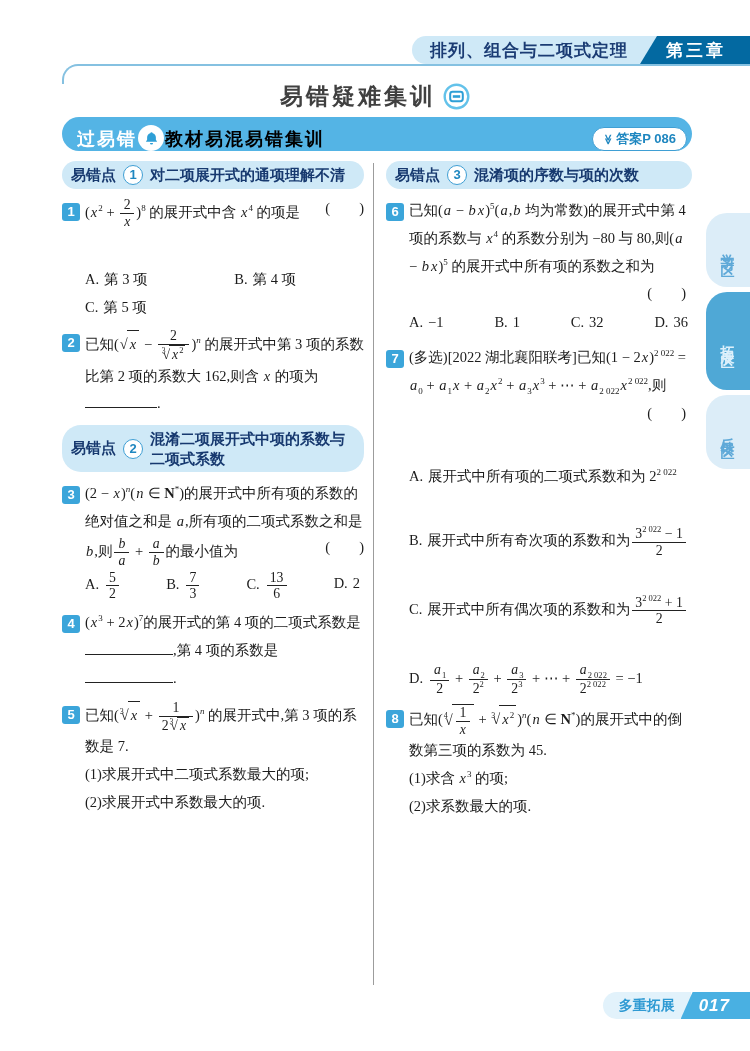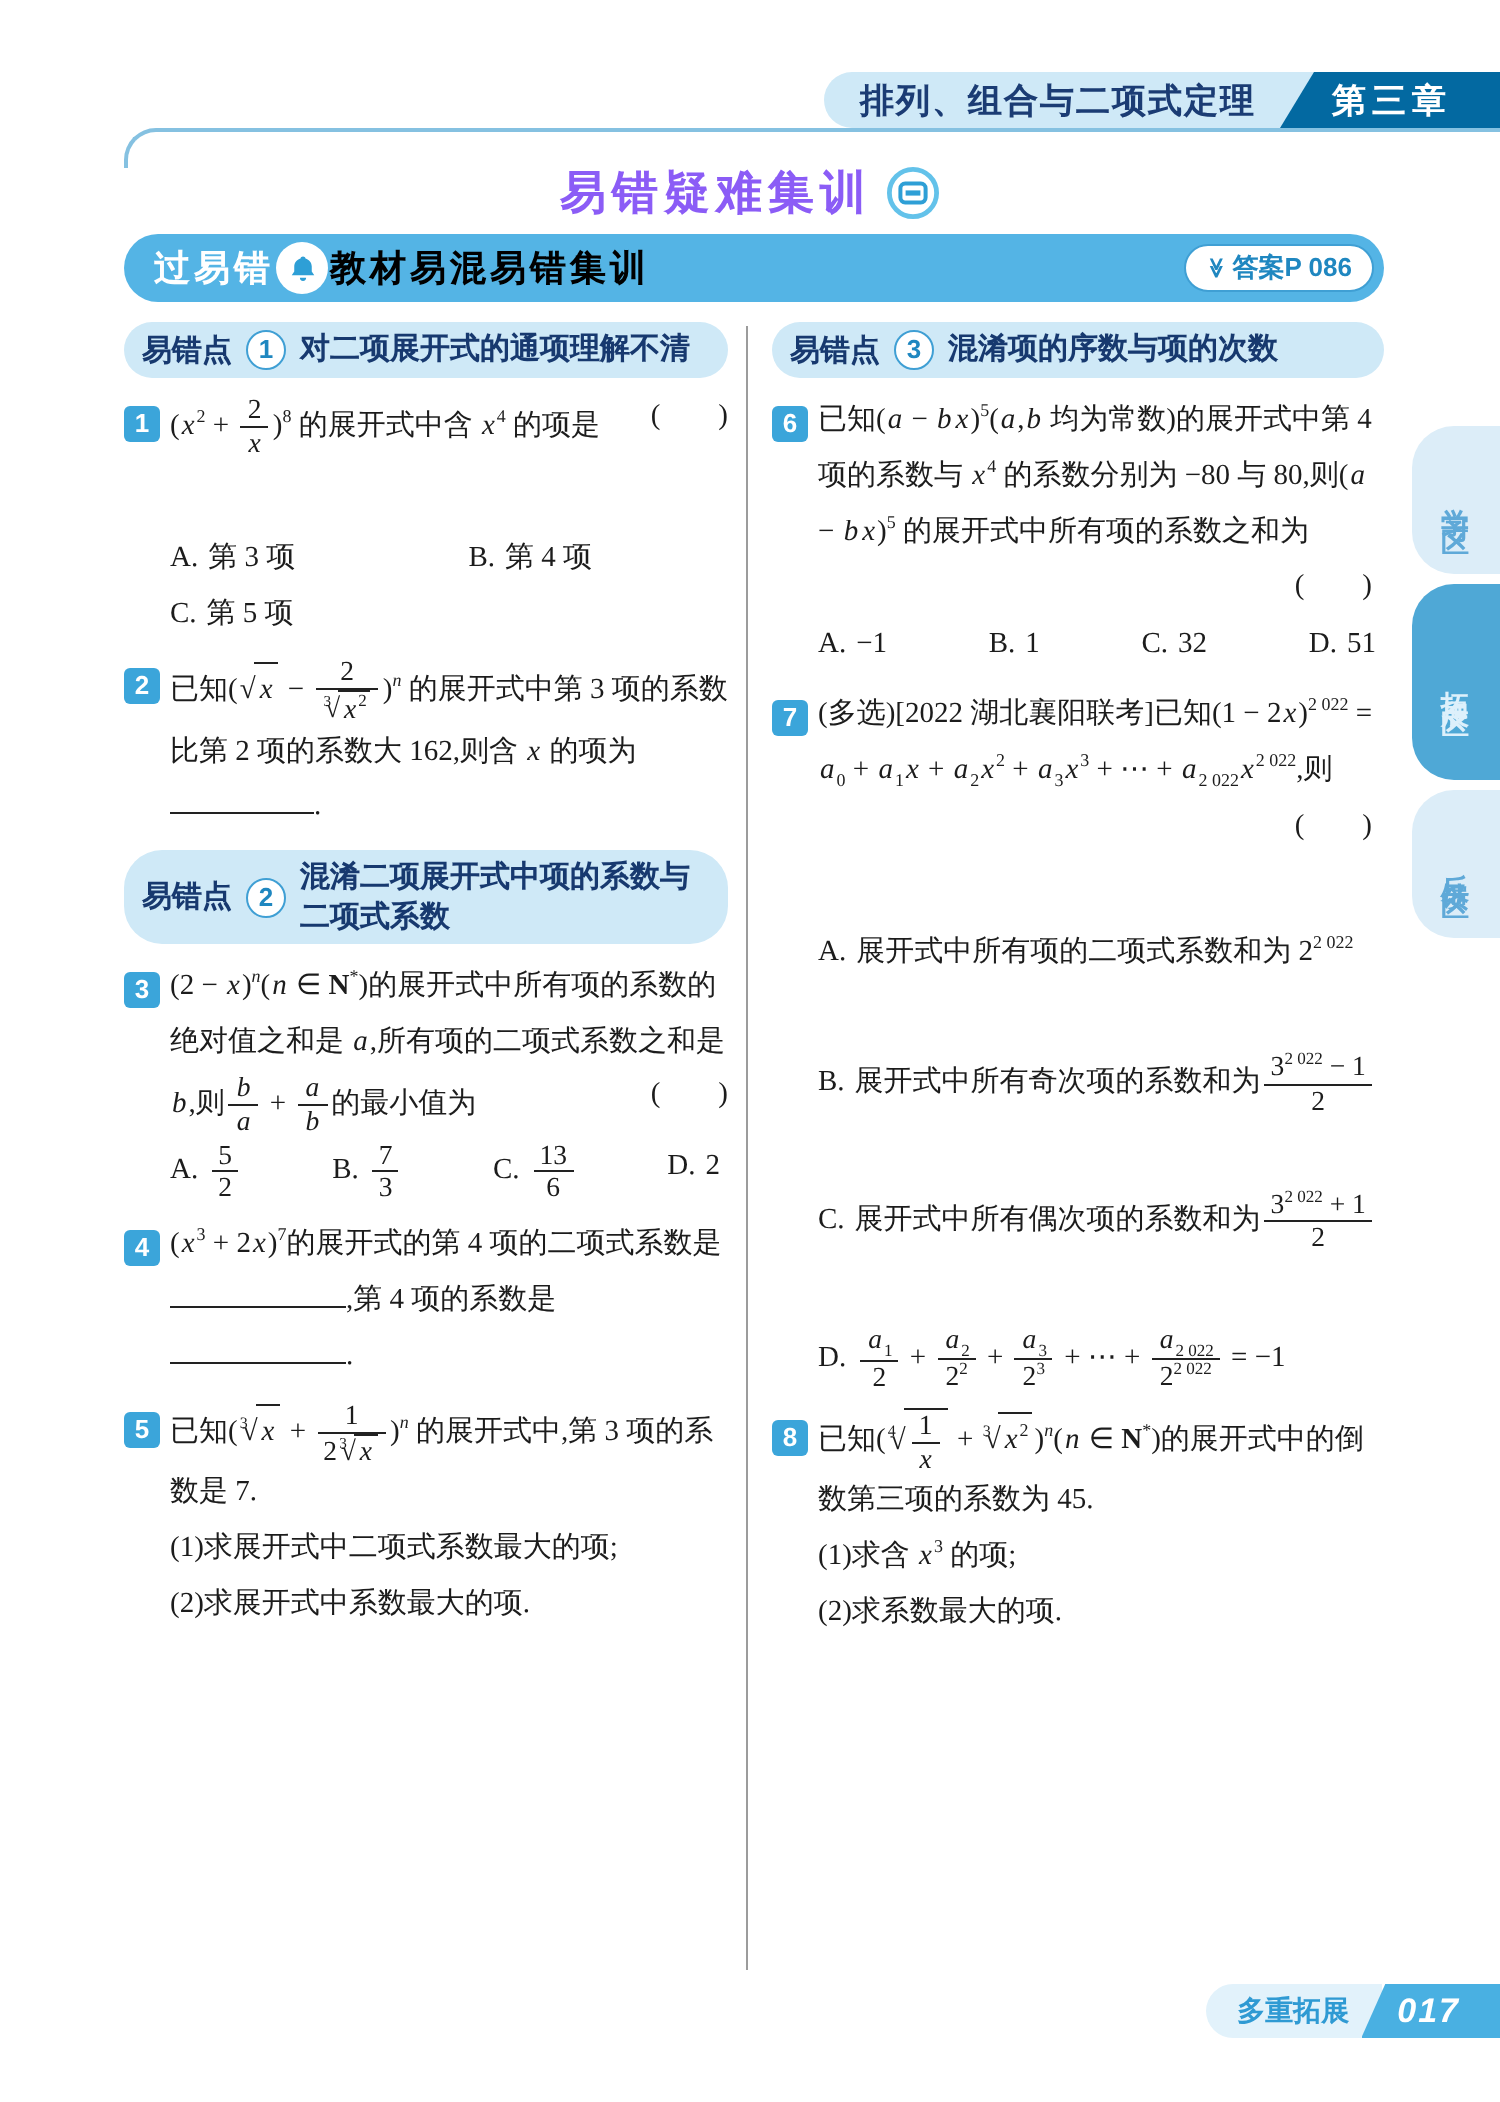--- a/index.html
+++ b/index.html
@@ -13,26 +13,26 @@
   .chapter-badge{background:#0369a1;color:#ffffff;font:bold 17px "Liberation Sans",sans-serif;
                  display:flex;align-items:center;padding:0 24px 0 26px;margin-left:-18px;
                  clip-path:polygon(17px 0,100% 0,100% 100%,0 100%);letter-spacing:3px;}
 
   
   .frame-line{position:absolute;top:64px;left:62px;right:0;height:18px;
               border-top:2.5px solid #85c1e1;border-left:2.5px solid #85c1e1;border-top-left-radius:16px;}
 
   
   .page-title-row{position:absolute;top:81px;left:0;width:100%;text-align:center;}
-  .page-title{font:bold 23px "Liberation Sans",sans-serif;color:#8b5cf6;letter-spacing:3px;vertical-align:middle;}
+  .page-title{font:bold 23px "Liberation Sans",sans-serif;color:#404040;letter-spacing:3px;vertical-align:middle;}
   .title-icon{vertical-align:middle;margin-left:7px;}
 
   
   .banner{position:absolute;top:117px;left:62px;width:630px;height:34px;background:#54b4e5;
-          border-radius:17px;display:flex;align-items:center;gap:1px;padding:0 5px 0 15px;box-sizing:border-box;}
+          border-radius:17px;display:flex;align-items:flex-end;gap:1px;padding:0 5px 0 15px;box-sizing:border-box;}
   .banner-tag{font:bold 18px "Liberation Sans",sans-serif;color:#fff;letter-spacing:2px;}
   .bell-wrap{width:26px;height:26px;border-radius:50%;background:#fff;display:inline-flex;
              align-items:center;justify-content:center;flex:none;}
   .banner-title{font:bold 18px "Liberation Sans",sans-serif;color:#000000;letter-spacing:2px;}
   .answer-pill{margin-left:auto;background:#fff;border:1.5px solid #3f9fd4;color:#1f87c0;border-radius:14px;
                padding:2px 10px;font:bold 13px "Liberation Sans",sans-serif;display:flex;align-items:center;gap:3px;}
   .chev{display:inline-block;transform:rotate(90deg);font-size:10px;}
 
   
   .col{position:absolute;top:161px;font-size:14.5px;line-height:1.92;color:#1c1c1c;}
@@ -204,21 +204,21 @@
     <div class="problem">
       <span class="pnum">6</span>
       <div class="ptext">
         <span>已知(<span class="var">a</span> − <span class="var">b</span><span class="var">x</span>)<sup>5</sup>(<span class="var">a</span>,<span class="var">b</span> 均为常数)的展开式中第 4 项的系数与 <span class="var">x</span><sup>4</sup> 的系数分别为 −80 与 80,则(<span class="var">a</span> − <span class="var">b</span><span class="var">x</span>)<sup>5</sup> 的展开式中所有项的系数之和为</span>
       </div>
       <div class="bracket-line">(　　)</div>
       <div class="opts row4">
         <div class="opt"><span class="olabel">A.</span><span>−1</span></div>
         <div class="opt"><span class="olabel">B.</span><span>1</span></div>
         <div class="opt"><span class="olabel">C.</span><span>32</span></div>
-        <div class="opt"><span class="olabel">D.</span><span>51</span></div>
+        <div class="opt"><span class="olabel">D.</span><span>36</span></div>
       </div>
     </div>
 
     <div class="problem">
       <span class="pnum">7</span>
       <div class="ptext">
         <span>(多选)[2022 湖北襄阳联考]已知(1 − 2<span class="var">x</span>)<sup>2 022</sup> = <span class="var">a</span><sub>0</sub> + <span class="var">a</span><sub>1</sub><span class="var">x</span> + <span class="var">a</span><sub>2</sub><span class="var">x</span><sup>2</sup> + <span class="var">a</span><sub>3</sub><span class="var">x</span><sup>3</sup> + ⋯ + <span class="var">a</span><sub>2 022</sub><span class="var">x</span><sup>2 022</sup>,则</span>
       </div>
       <div class="bracket-line">(　　)</div>
       <div class="opts list">

